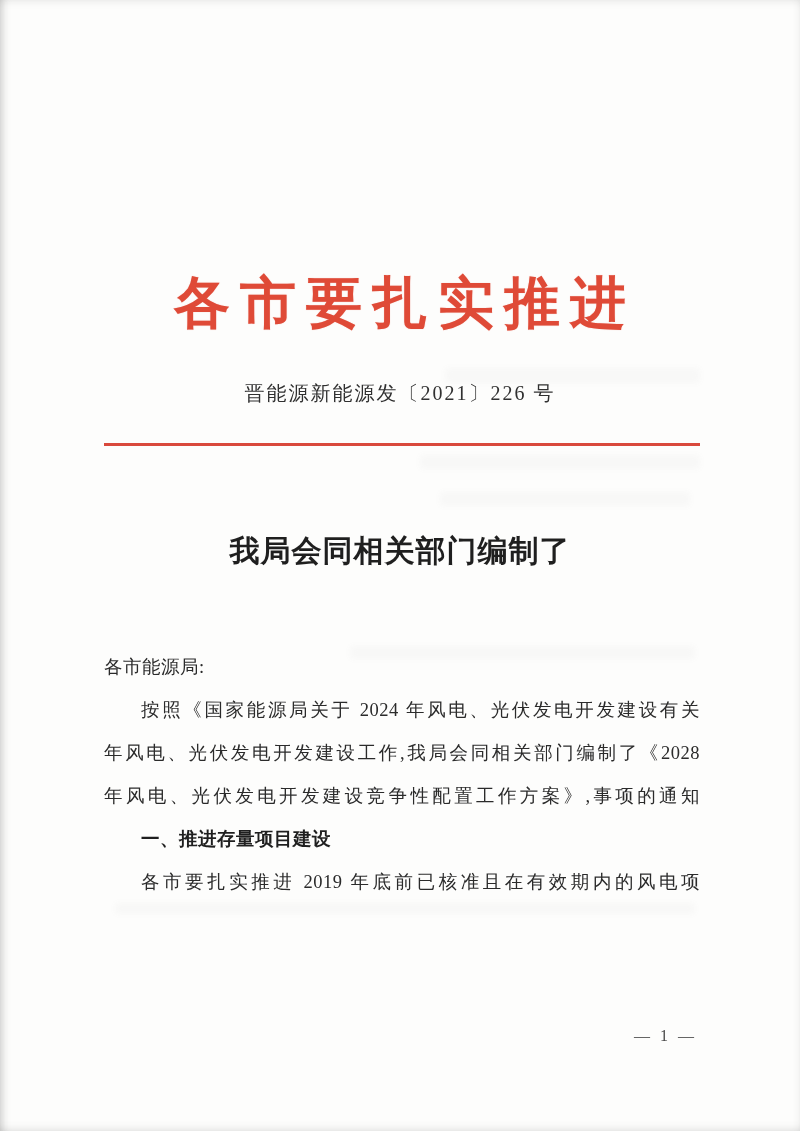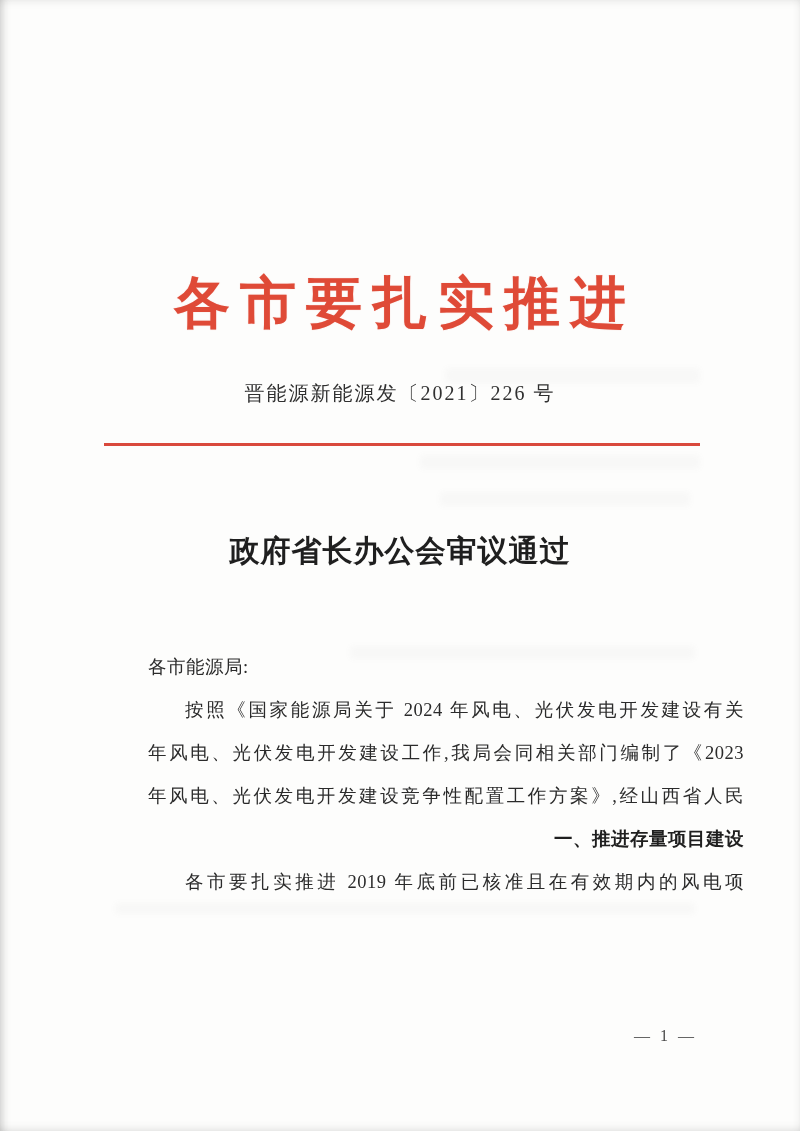--- a/index.html
+++ b/index.html
@@ -58,24 +58,23 @@
     font-size:30px;line-height:47px;
     font-weight:700;
     letter-spacing:1px;
     color:#1f1f1f;
   }
   .doc-body{
     position:absolute;top:646px;left:104px;width:596px;
     font-size:18.5px;line-height:43px;
     color:#2b2b2b;
     letter-spacing:.5px;
-    margin-left:44px;
   }
   .line{width:100%;}
-  .indent{text-indent:2em;text-align:right;}
+  .indent{text-indent:2em;}
   .just{text-align:justify;text-align-last:justify;text-justify:inter-character;}
   .bold{font-weight:700;color:#1f1f1f;}
   .page-number{
     position:absolute;top:1026px;right:106px;
     font-size:16px;line-height:20px;
     color:#4a4a4a;
     word-spacing:6px;
   }
 </style>
 </head>
@@ -89,27 +88,27 @@
   <div class="ghost g4"></div>
   <div class="ghost g5"></div>
 
   <div class="agency-header">各市要扎实推进</div>
 
   <div class="doc-number">晋能源新能源发〔2021〕226 号</div>
 
   <div class="red-rule"></div>
 
   <div class="doc-title">
-    <div>政府省长办公会审议通过</div>
+    <div>我局会同相关部门编制了</div>
   </div>
 
   <div class="doc-body">
     <div class="line">各市能源局:</div>
     <div class="line indent just">按照《国家能源局关于 2024 年风电、光伏发电开发建设有关</div>
-    <div class="line just">年风电、光伏发电开发建设工作,我局会同相关部门编制了《2023</div>
-    <div class="line just">年风电、光伏发电开发建设竞争性配置工作方案》,经山西省人民</div>
+    <div class="line just">年风电、光伏发电开发建设工作,我局会同相关部门编制了《2028</div>
+    <div class="line just">年风电、光伏发电开发建设竞争性配置工作方案》,事项的通知</div>
     <div class="line indent bold">一、推进存量项目建设</div>
     <div class="line indent just">各市要扎实推进 2019 年底前已核准且在有效期内的风电项</div>
   </div>
 
   <div class="page-number">— 1 —</div>
 
 </div>
 
 </body></html>

